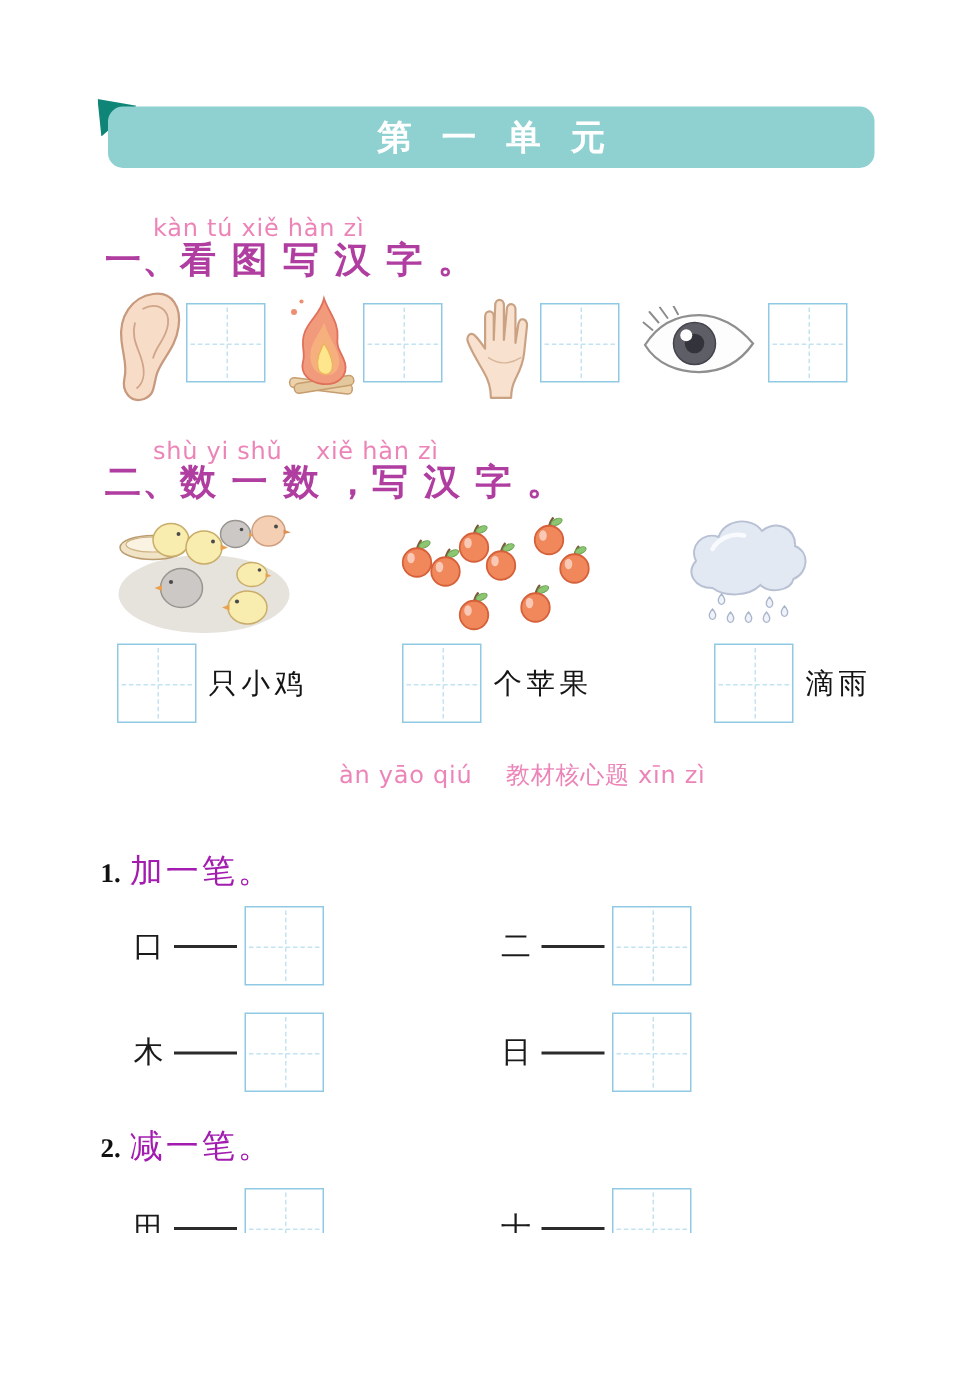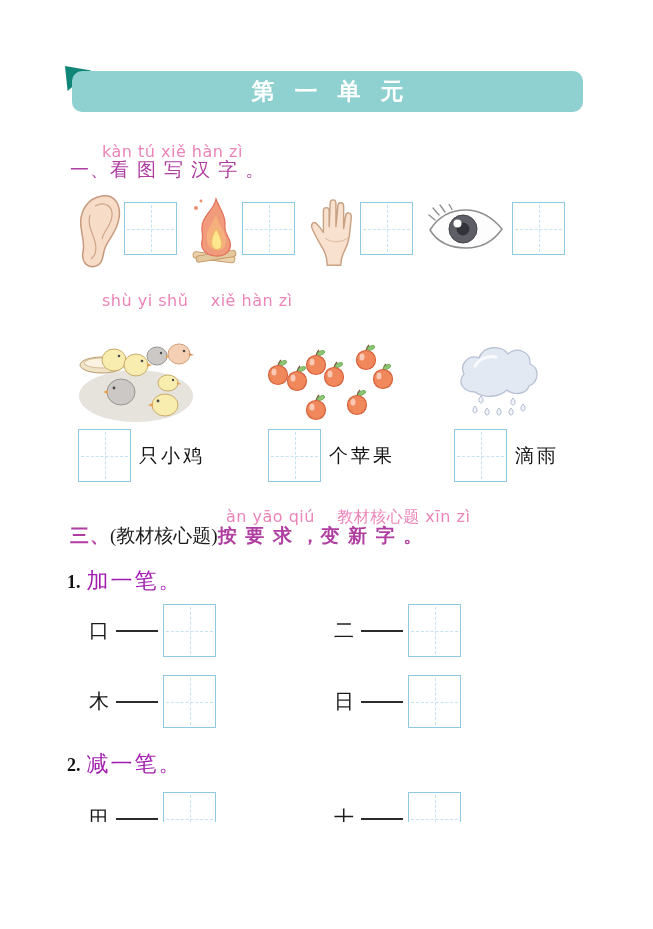--- a/index.html
+++ b/index.html
@@ -12,21 +12,21 @@
           background:#0f8578; clip-path:polygon(0 0, 100% 18%, 10% 100%); }
   .banner { position:absolute; left:72px; top:71px; width:511px; height:41px;
             background:#8ed1d0; border-radius:10px;
             display:flex; align-items:center; justify-content:center; }
   .banner-title { color:#ffffff; font-size:23px; letter-spacing:6px; text-indent:6px;
                   white-space:pre; font-weight:600; }
 
   
   .pinyin { position:absolute; color:#ec84b8; font-size:16px; letter-spacing:.5px;
             white-space:pre; }
-  .sec-title { position:absolute; color:#b03da0; font-size:19px; font-weight:400;
+  .sec-title { position:absolute; color:#b03da0; font-size:24px; font-weight:700;
                white-space:pre; letter-spacing:1px; }
   .sec-title-line { position:absolute; font-size:19px; white-space:pre; }
   .magenta { color:#b03da0; font-weight:600; letter-spacing:1px; }
   .black-tag { color:#1c1c1c; font-family:"Liberation Serif", serif; font-weight:400; }
 
   
   .tzg { width:53px; height:53px; border:1.5px solid #8fc9e4; background:#fff;
          position:relative; flex:none; }
   .tzg::before { content:""; position:absolute; left:50%; top:2px; bottom:2px;
                  border-left:1px dashed #c3e3f2; }
@@ -103,20 +103,21 @@
     <path d="M3 26 C13 10 27 6 39 6 C52 6 65 13 75 25 C66 38 53 44 39 44 C25 44 11 39 3 26 Z" fill="#fdfdfd" stroke="#8f8f8f" stroke-width="1.5"></path>
     <g clip-path="url(#eyeclip)">
       <circle cx="36" cy="25" r="14" fill="#5e5e66" stroke="#44444c" stroke-width="1"></circle>
       <circle cx="36" cy="25" r="6.5" fill="#33333b"></circle>
       <circle cx="30.5" cy="19.5" r="4" fill="#ffffff"></circle>
     </g>
   </svg>
   <div class="tzg abs" style="left:512px;top:202px"></div>
 
   <div class="pinyin" style="left:102px;top:291px">shù yi shǔ    xiě hàn zì</div>
+  <div class="sec-title" style="left:70px;top:305px">二、数 一 数 ，写 汉 字 。</div>
 
   <svg class="abs" style="left:76px;top:338px" width="120" height="88" viewBox="0 0 120 88">
     <ellipse cx="60" cy="58" rx="57" ry="26" fill="#e6e2dc"></ellipse>
     <ellipse cx="26" cy="27" rx="22" ry="8" fill="#f0e3c6" stroke="#bb9c6f" stroke-width="1"></ellipse>
     <ellipse cx="26" cy="25" rx="18" ry="5" fill="#faf3e2" stroke="#cdb183" stroke-width=".8"></ellipse>
     <g>
       <ellipse cx="38" cy="22" rx="12" ry="11" fill="#f8ecaf" stroke="#c9ad6a" stroke-width="1"></ellipse>
       <circle cx="43" cy="18" r="1.3" fill="#4a4a4a"></circle>
         <polygon points="49,20 54,22 49,24" fill="#e8a14e"></polygon>
     </g>
@@ -219,27 +220,26 @@
   </svg>
 
   <div class="answer" style="left:268px;top:429px">
     <div class="tzg"></div>
     <span class="answer-label">个苹果</span>
   </div>
   <div class="answer" style="left:78px;top:429px">
     <div class="tzg"></div>
     <span class="answer-label">只小鸡</span>
   </div>
-  <div class="answer" style="left:454px;top:429px">
+  <div class="answer" style="left:476px;top:429px">
     <div class="tzg"></div>
     <span class="answer-label">滴雨</span>
   </div>
 
   <div class="pinyin" style="left:226px;top:507px">àn yāo qiú    教材核心题 xīn zì</div>
-  <div class="sec-title-line" style="left:70px;top:523px"><span class="magenta">三、</span><span class="black-tag">(教材核心题)</span><span class="magenta">按 要 求 ，变 新 字 。</span></div>
 
   <div class="sub-header" style="left:67px;top:566px">
     <span class="sub-num">1.</span>
     <span class="sub-label">加一笔。</span>
   </div>
 
   <div class="char-item" style="left:88px;top:604px">
     <span class="hanzi">口</span>
     <div class="dash"></div>
     <div class="tzg"></div>

